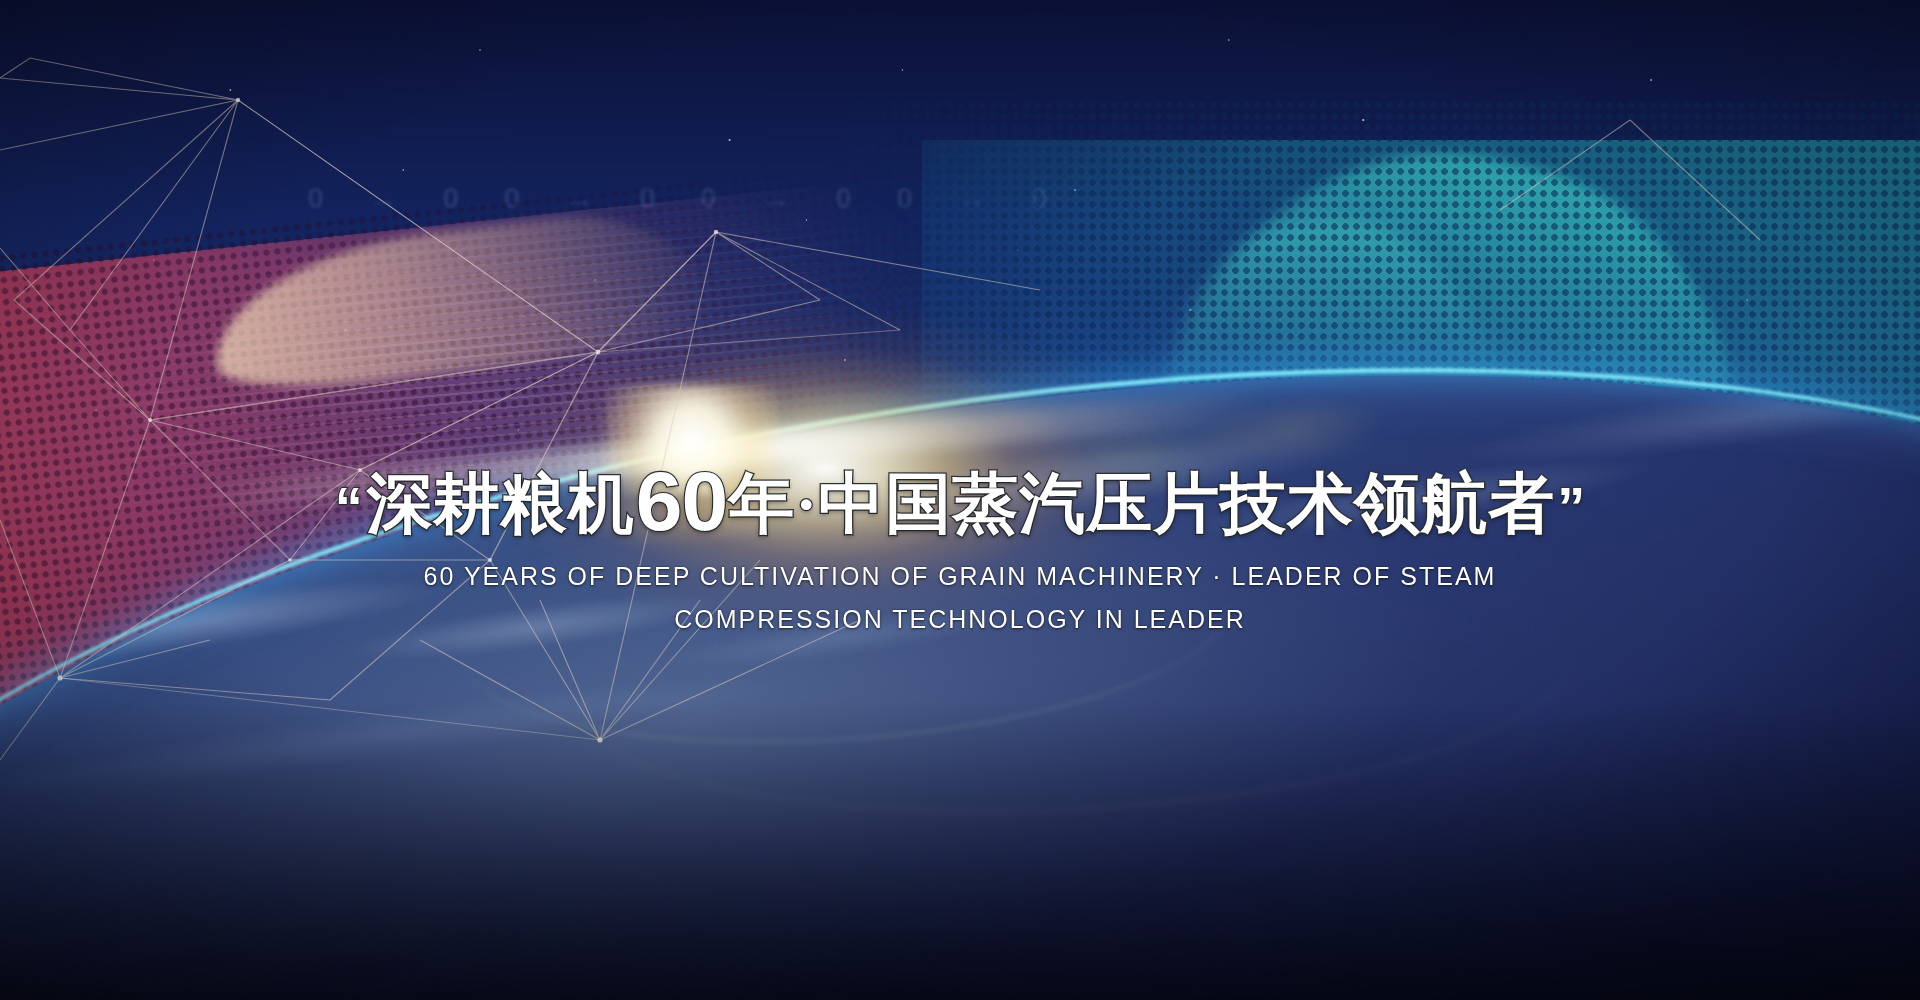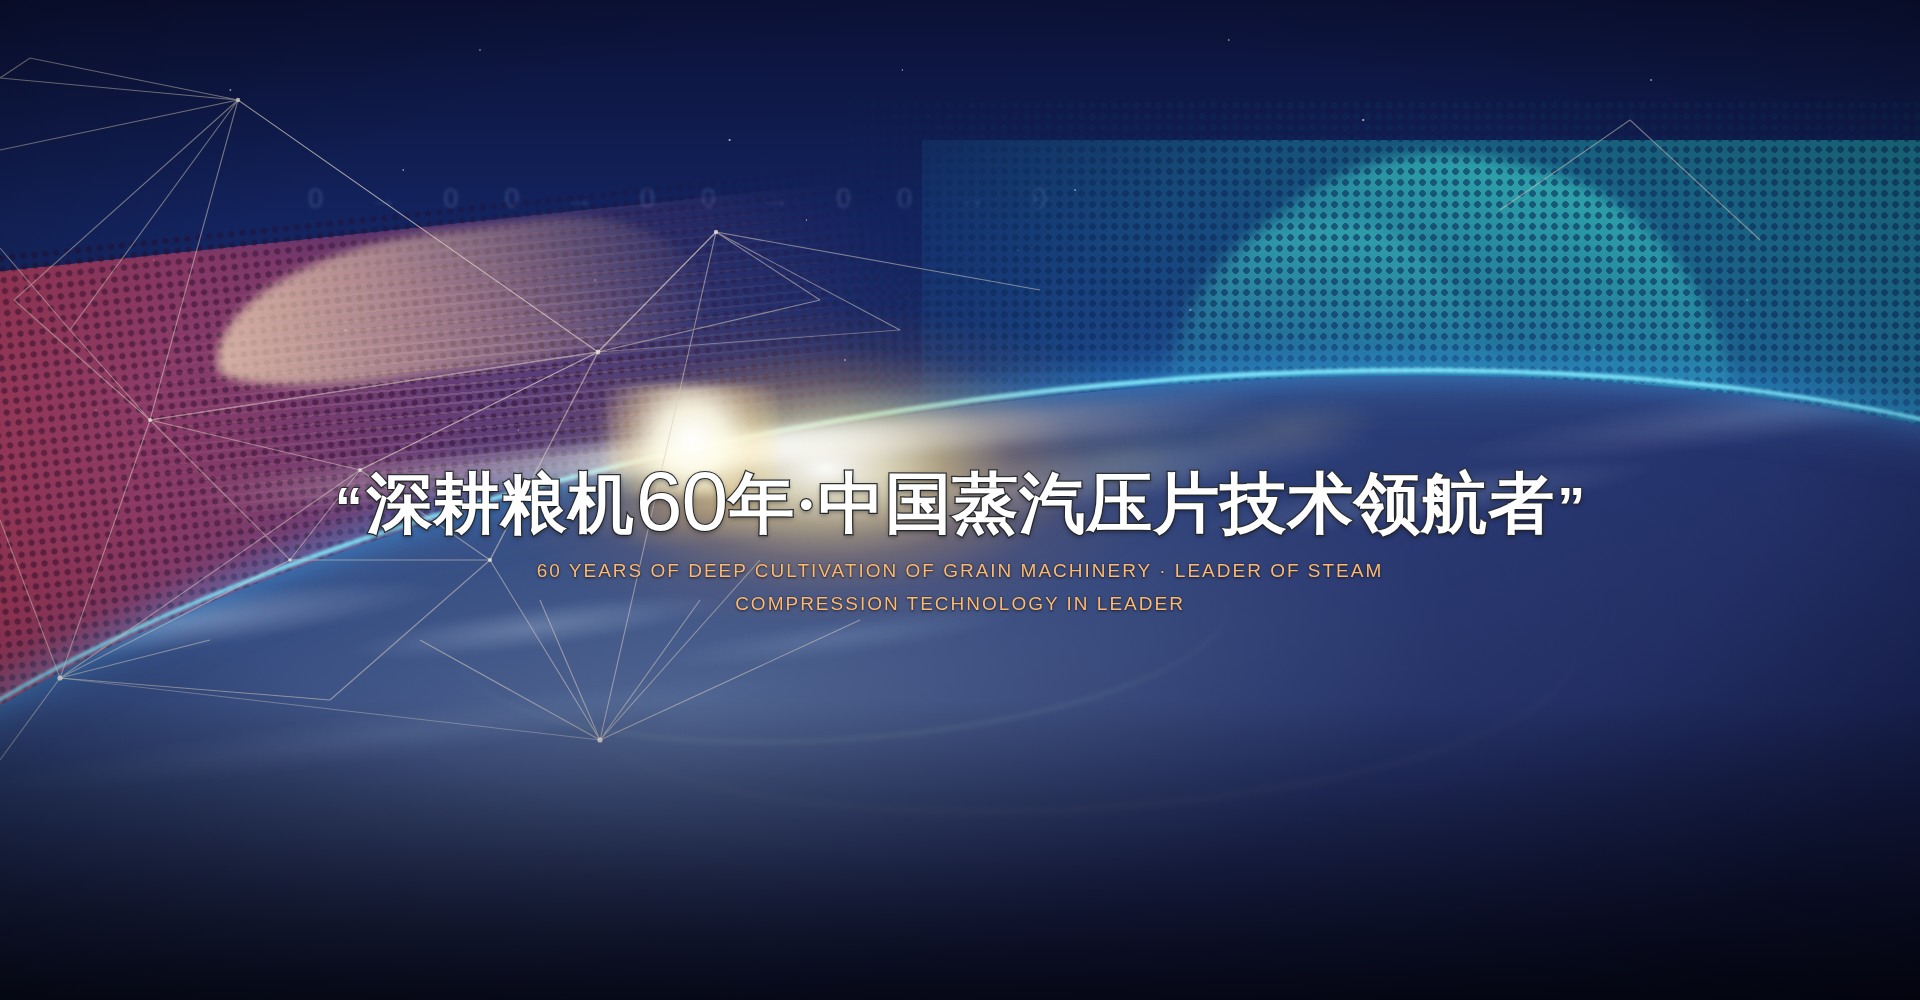--- a/index.html
+++ b/index.html
@@ -267,32 +267,32 @@
   .q{ font-size:56px; font-weight:700; letter-spacing:0; -webkit-text-stroke:2px #2f3337; }
   .q-open{ margin-right:4px; }
   .q-close{ margin-left:2px; }
   .hz{
     font-size:66px;
     font-family:Liberation Serif, serif;
     letter-spacing:1px;
   }
   .hnum{
     font-size:84px;
-    font-weight:400;
+    font-weight:700;
     font-family:"Liberation Sans","DejaVu Sans",sans-serif;
     letter-spacing:-1px;
     -webkit-text-stroke:2.2px #2f3337;
     margin:0 1px;
     position:relative; top:4px;
   }
 
   .subline{
     margin-top:16px;
-    color:#fdba74;
-    font-size:19px;
+    color:#ffffff;
+    font-size:25px;
     font-weight:400;
     letter-spacing:2.0px;
     line-height:1.72;
     -webkit-text-stroke:0.4px rgba(35,40,48,0.95);
     paint-order:stroke fill;
     text-shadow:0 1px 3px rgba(0,0,0,0.6);
   }
   .subline .l2{ display:block; }
 
   

